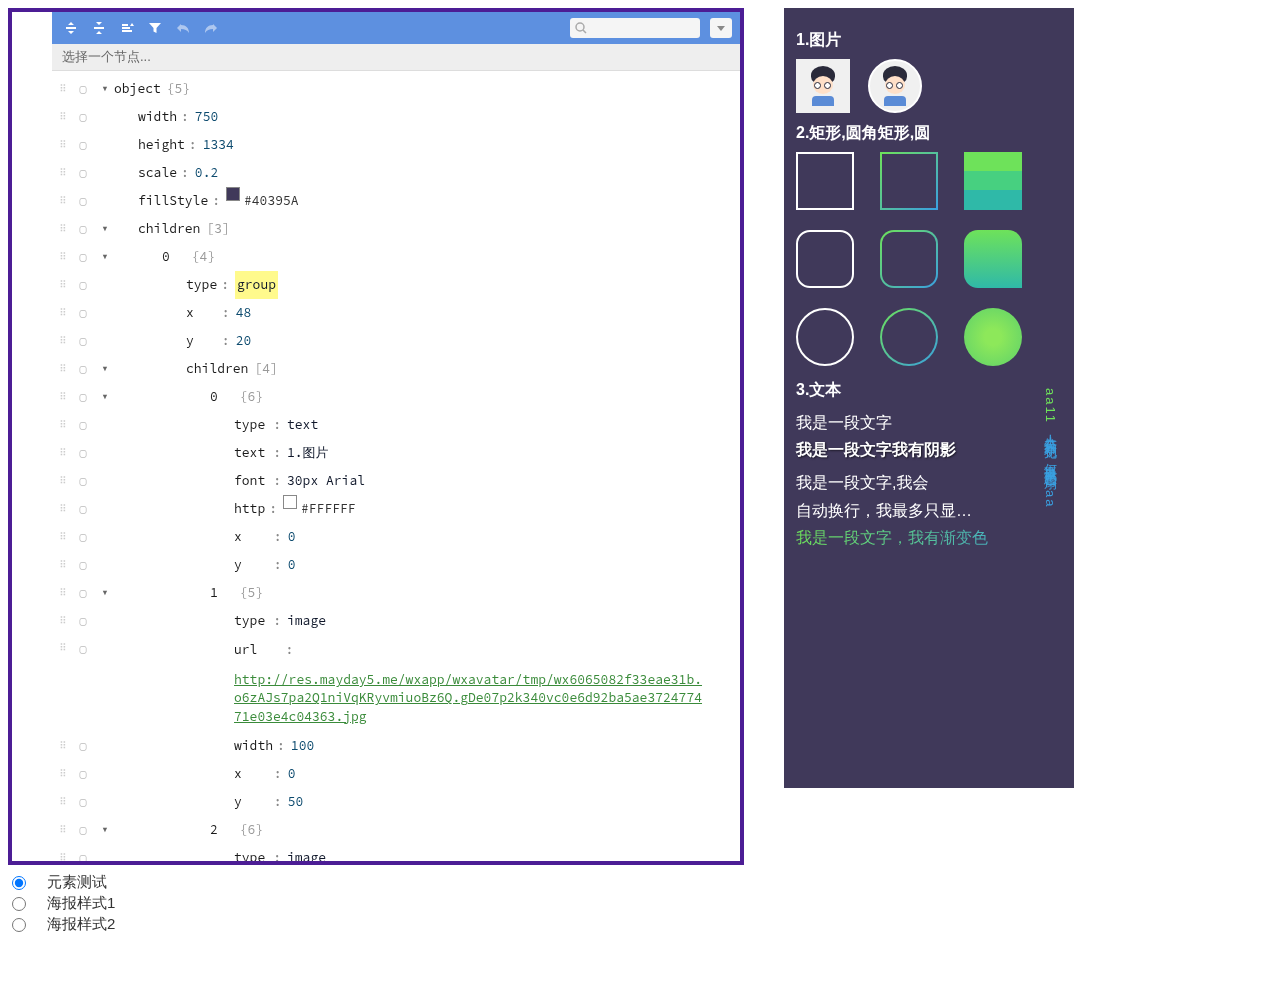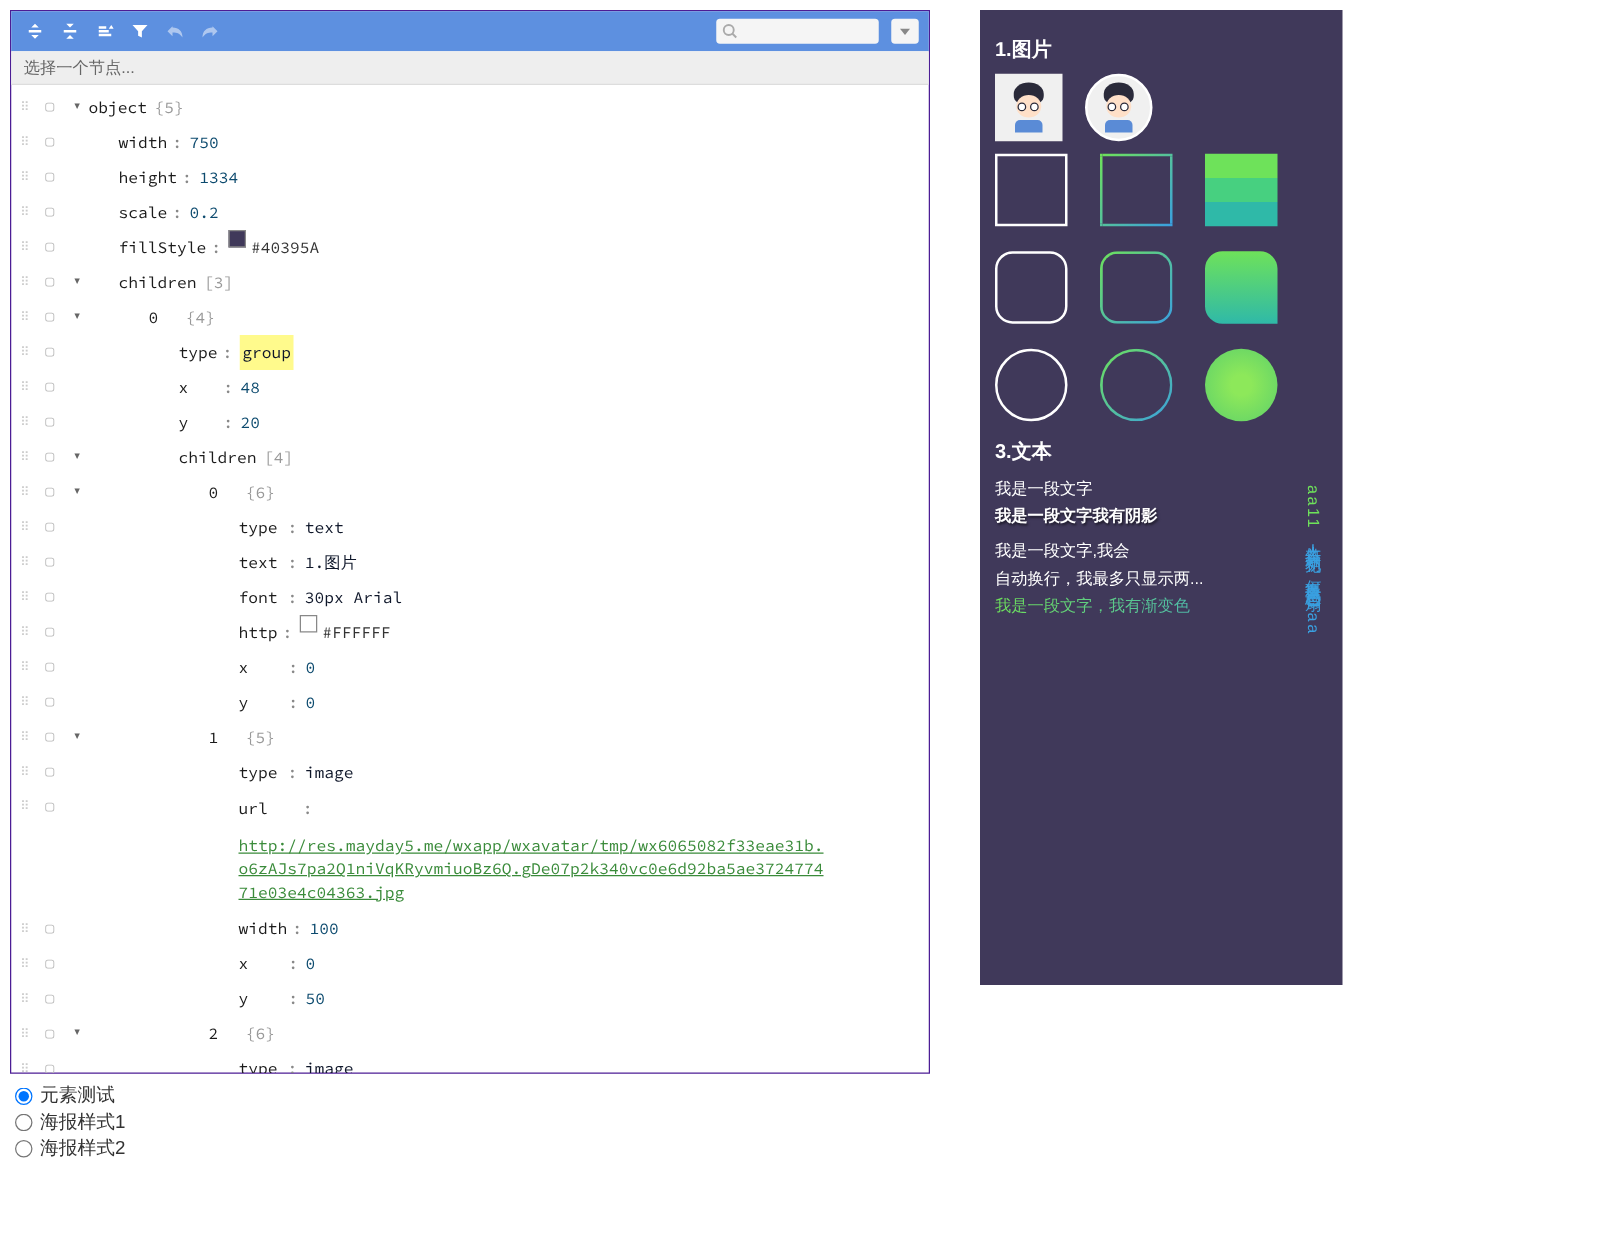--- a/index.html
+++ b/index.html
@@ -2,21 +2,21 @@
 <html><head>
 <meta charset="utf-8">
 <style>
 * { margin:0; padding:0; box-sizing:border-box; }
 body { font-family:Arial,sans-serif; font-size:13px; background:#fff; color:#333; }
 .app { display:flex; gap:40px; padding:8px; }
 .left { width:736px; }
 .right { width:460px; }
 
 
-.editor { border:1px solid #4c1d95; background:#fff; }
+.editor { border:4px solid #4c1d95; background:#fff;padding-left:40px; }
 .toolbar { height:32px; background:#5d90e0; display:flex; align-items:center; padding:0 8px; gap:6px; }
 .tb-icon { width:22px; height:22px; display:flex; align-items:center; justify-content:center; cursor:pointer; }
 .tb-icon svg { fill:#fff; }
 .tb-spacer { flex:1; }
 .tb-search { position:relative; }
 .tb-search input { width:130px; height:20px; border:none; border-radius:3px; padding:0 6px 0 22px; font-size:12px; background:#f5f5f5; }
 .tb-search .sicon { position:absolute; left:4px; top:3px; }
 .tb-drop { width:22px; height:20px; background:#f5f5f5; border-radius:3px; margin-left:4px; display:flex; align-items:center; justify-content:center; cursor:pointer; }
 .node-path { background:#eee; padding:4px 10px; font-size:13px; color:#666; border-bottom:1px solid #ddd; }
 .tree-wrap { height:790px; overflow-y:auto; position:relative; }
@@ -37,21 +37,21 @@
 .val-link { color:#3a8b3a; text-decoration:underline; word-break:break-all; }
 .meta { color:#999; margin-left:6px; }
 .count {}
 .swatch { display:inline-block; width:14px; height:14px; border:1px solid #888; vertical-align:-2px; margin-right:4px; }
 .indent { display:inline-block; }
 .i1{width:24px;} .i2{width:48px;} .i3{width:72px;} .i4{width:96px;} .i5{width:120px;}
 .url-wrap { max-width:470px;gap:12px; }
 
 
 .radios { margin-top:8px; padding-left:4px; }
-.radios label { display:flex; align-items:center; gap:6px; font-size:15px; margin:2px 0; }
+.radios label { display:flex; align-items:center; gap:21px; font-size:15px; margin:2px 0; }
 .radios input[type=radio]{width:14px;height:14px;}
 
 
 .preview { background:#40395a; width:290px; margin:0; padding:16px 0 20px 0; height:780px; position:relative; overflow:hidden; font-family:Arial,sans-serif; }
 .pv-sec-title { color:#fff; font-weight:700; font-size:16px; margin:6px 12px 8px; }
 .pv-avatars { display:flex; gap:18px; margin:0 12px 10px; }
 .avatar { width:54px; height:54px; background:#f0f0f0; display:flex; align-items:center; justify-content:center; }
 .avatar.round { border-radius:50%; border:2px solid #fff; }
 .avface { position:relative; width:40px; height:40px; }
 .avface .hair{position:absolute;top:0;left:8px;width:24px;height:18px;background:#2a2a3a;border-radius:50% 50% 40% 40%;}
@@ -63,21 +63,21 @@
 .sq { width:58px; height:58px; }
 .sq1{border:2px solid #fff;}
 .sq2{border:2px solid; border-image:linear-gradient(135deg,#6ee25a,#3aa0e0) 1;}
 .sq3{background:linear-gradient(180deg,#6ee25a 0%,#6ee25a 33%,#47d080 33%,#47d080 66%,#2fb9a8 66%,#2fb9a8 100%);}
 .rr1{border:2px solid #fff;border-radius:14px;}
 .rr2{border:2px solid; border-radius:14px; background:linear-gradient(#40395a,#40395a) padding-box,linear-gradient(135deg,#6ee25a,#3aa0e0) border-box; border-color:transparent;}
 .rr3{border-radius:14px 14px 0 14px;background:linear-gradient(180deg,#6ee25a,#2fb9a8);}
 .c1{border:2px solid #fff;border-radius:50%;}
 .c2{border:2px solid;border-radius:50%;background:linear-gradient(#40395a,#40395a) padding-box,linear-gradient(135deg,#6ee25a,#3aa0e0) border-box;border-color:transparent;}
 .c3{border-radius:50%;background:radial-gradient(circle,#8de85a 20%, #5dd06a 100%);}
-.pv-text { color:#fff; font-size:13px; margin:0 12px; line-height:1.7; }
+.pv-text { color:#fff; font-size:16px; margin:0 12px; line-height:1.7; }
 .pv-text .t-shadow{font-weight:700;text-shadow:1px 1px 2px rgba(0,0,0,.6);}
 .pv-text .t-wrap{max-width:170px;}
 .pv-text .t-ell{max-width:190px;white-space:nowrap;overflow:hidden;text-overflow:ellipsis;}
 .pv-text .t-grad{background:linear-gradient(90deg,#6ee25a,#3aa0e0);-webkit-background-clip:text;background-clip:text;color:transparent;}
 .pv-vert { position:absolute; right:14px; top:380px; writing-mode:vertical-rl; color:#3aa0e0; font-size:13px; letter-spacing:2px; line-height:1.6; height:280px; }
 .pv-vert .pre{color:#6ee25a;}
 </style>
 </head>
 <body>
 
@@ -460,20 +460,21 @@
             <div class="avface">
               <div class="hair"></div>
               <div class="face"></div>
               <div class="g1"></div>
               <div class="g2"></div>
               <div class="body"></div>
             </div>
           </div>
       </div>
 
+      <div class="pv-sec-title">2.矩形,圆角矩形,圆</div>
       <div class="shape-grid">
         <div class="sq sq1"></div>
         <div class="sq sq2"></div>
         <div class="sq sq3"></div>
         <div class="sq rr1"></div>
         <div class="sq rr2"></div>
         <div class="sq rr3"></div>
         <div class="sq c1"></div>
         <div class="sq c2"></div>
         <div class="sq c3"></div>

